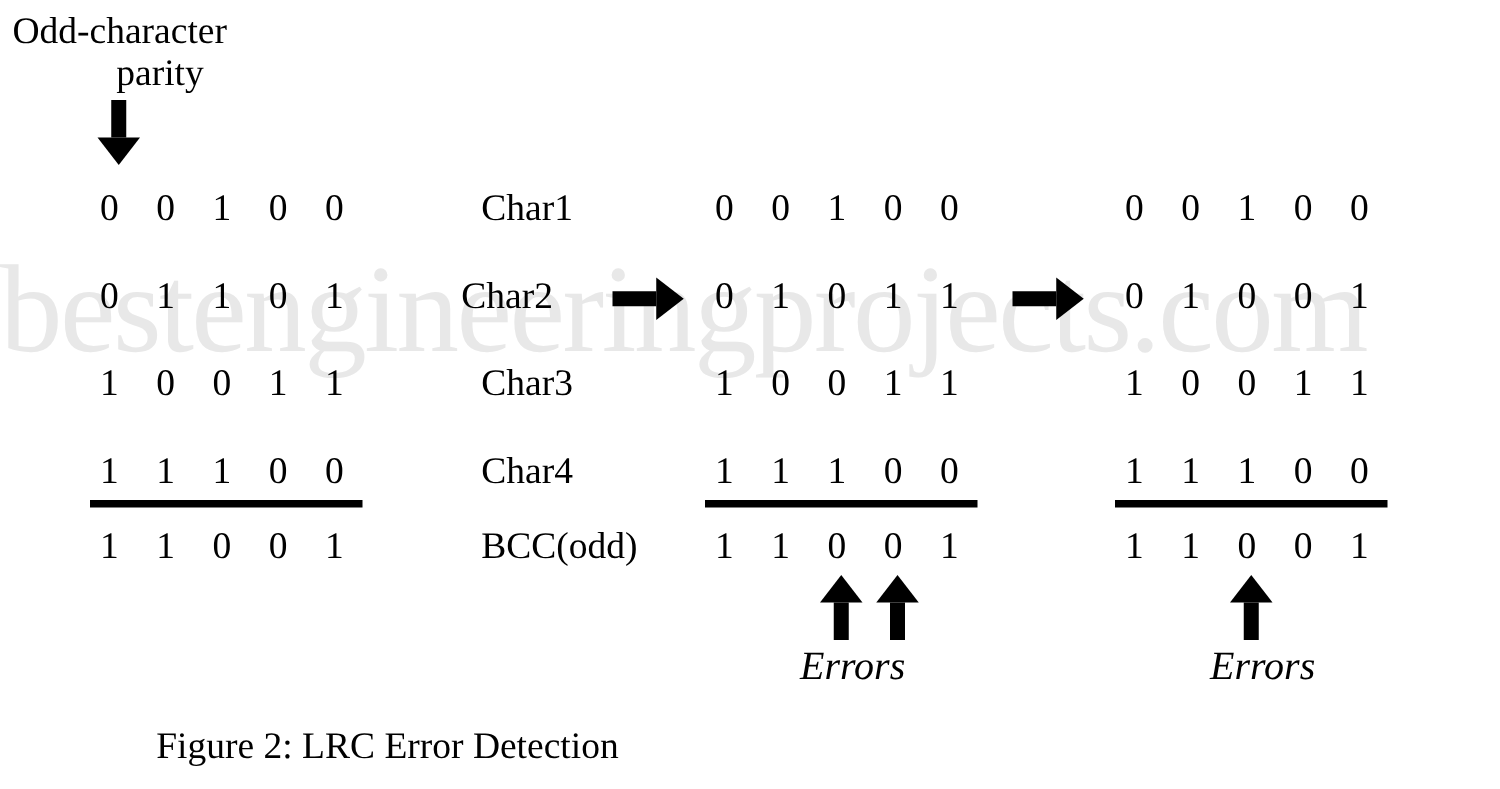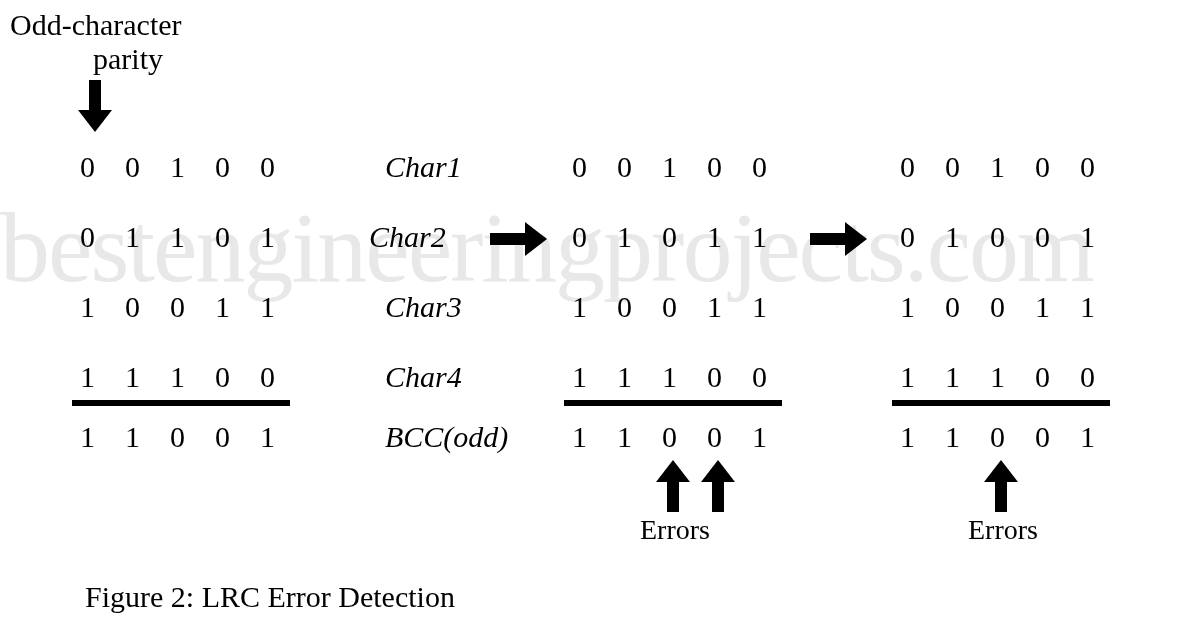--- a/index.html
+++ b/index.html
@@ -34,21 +34,20 @@
   }
   .bit {
     position: absolute;
     font-size: 30px;
     width: 40px;
     text-align: left;
   }
   .row-label {
     position: absolute;
     font-size: 30px;
-    font-style: italic;
   }
   .hrule {
     position: absolute;
     height: 6px;
     background: black;
   }
   .arrow-down {
     position: absolute;
   }
   .arrow-down .shaft {
@@ -94,25 +93,27 @@
   }
   .arrow-right .head {
     width: 0;
     height: 0;
     border-top: 17px solid transparent;
     border-bottom: 17px solid transparent;
     border-left: 22px solid black;
   }
   .err-label {
     position: absolute;
-    font-size: 28px;
+    font-size: 32px;
+    font-style: italic;
   }
   .caption {
     position: absolute;
     font-size: 30px;
+    margin-left: 40px;
   }
 </style>
 </head>
 <body>
 
 <div class="watermark">bestengineeringprojects.com</div>
 
 <div class="content">
 
   <div class="title-label" style="top:8px; left:10px;">Odd-character</div>

